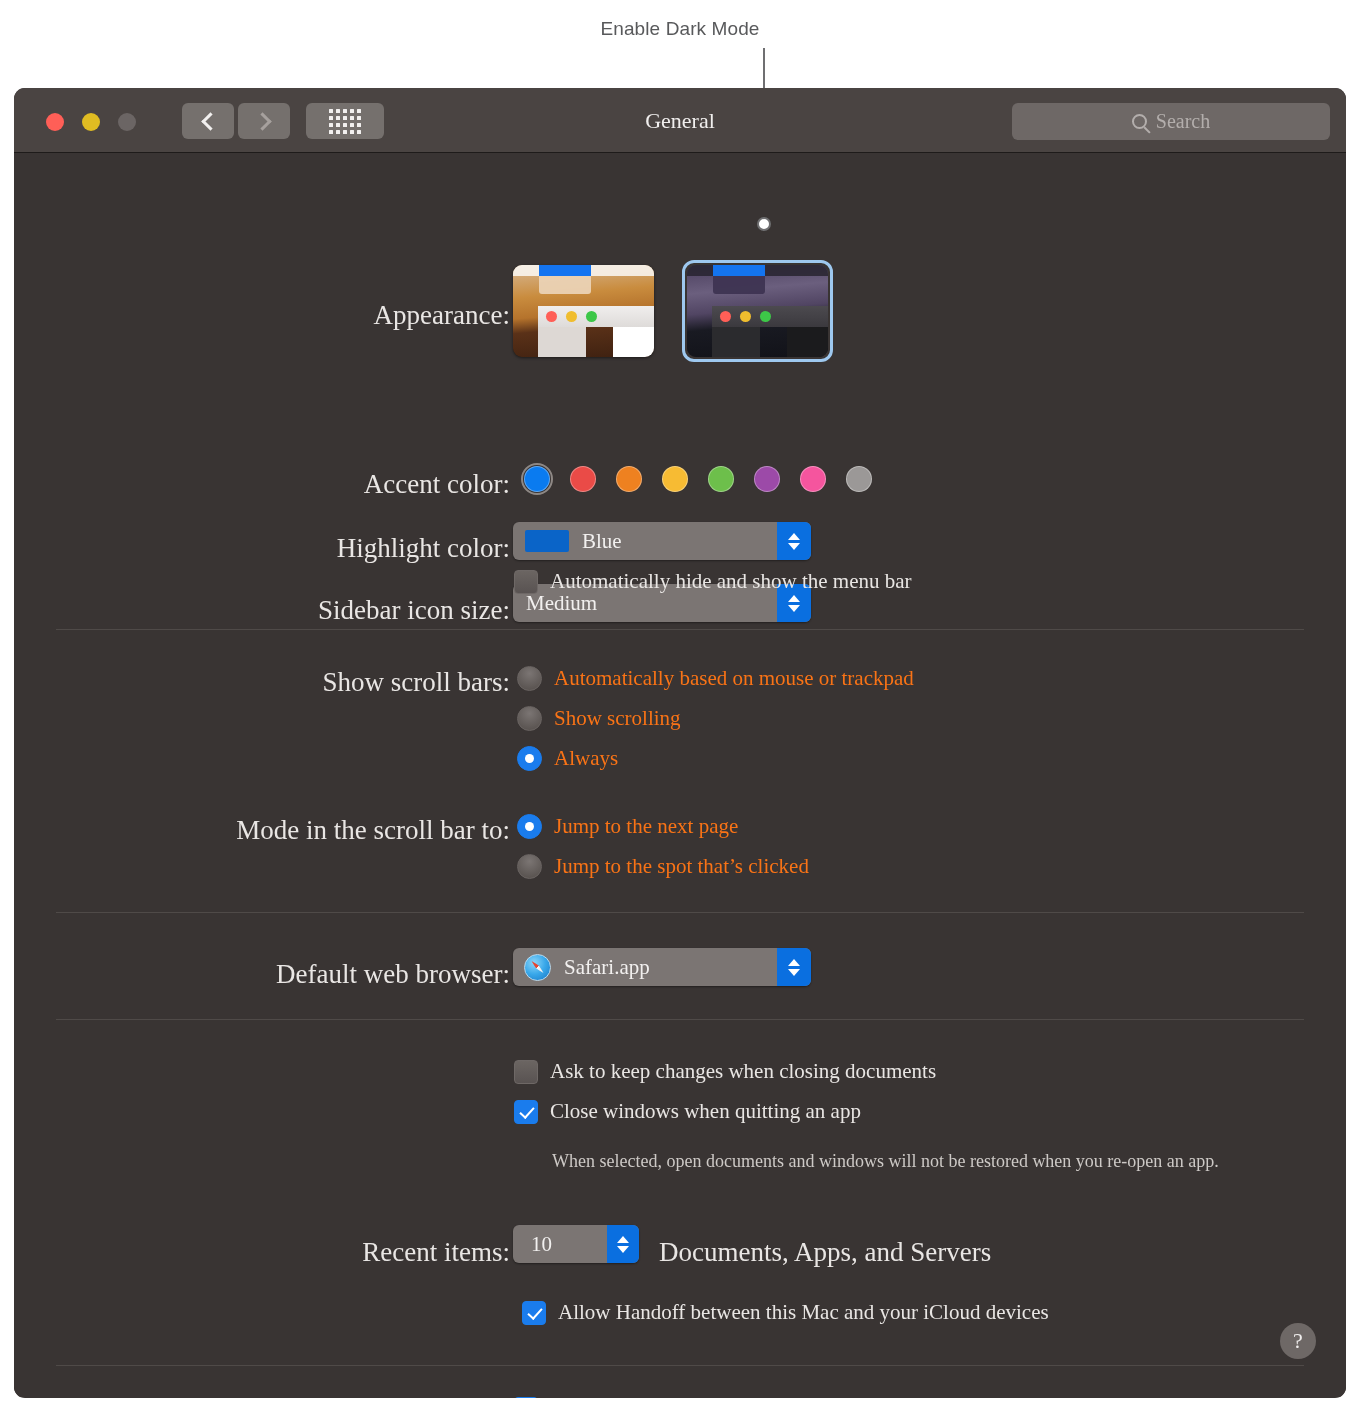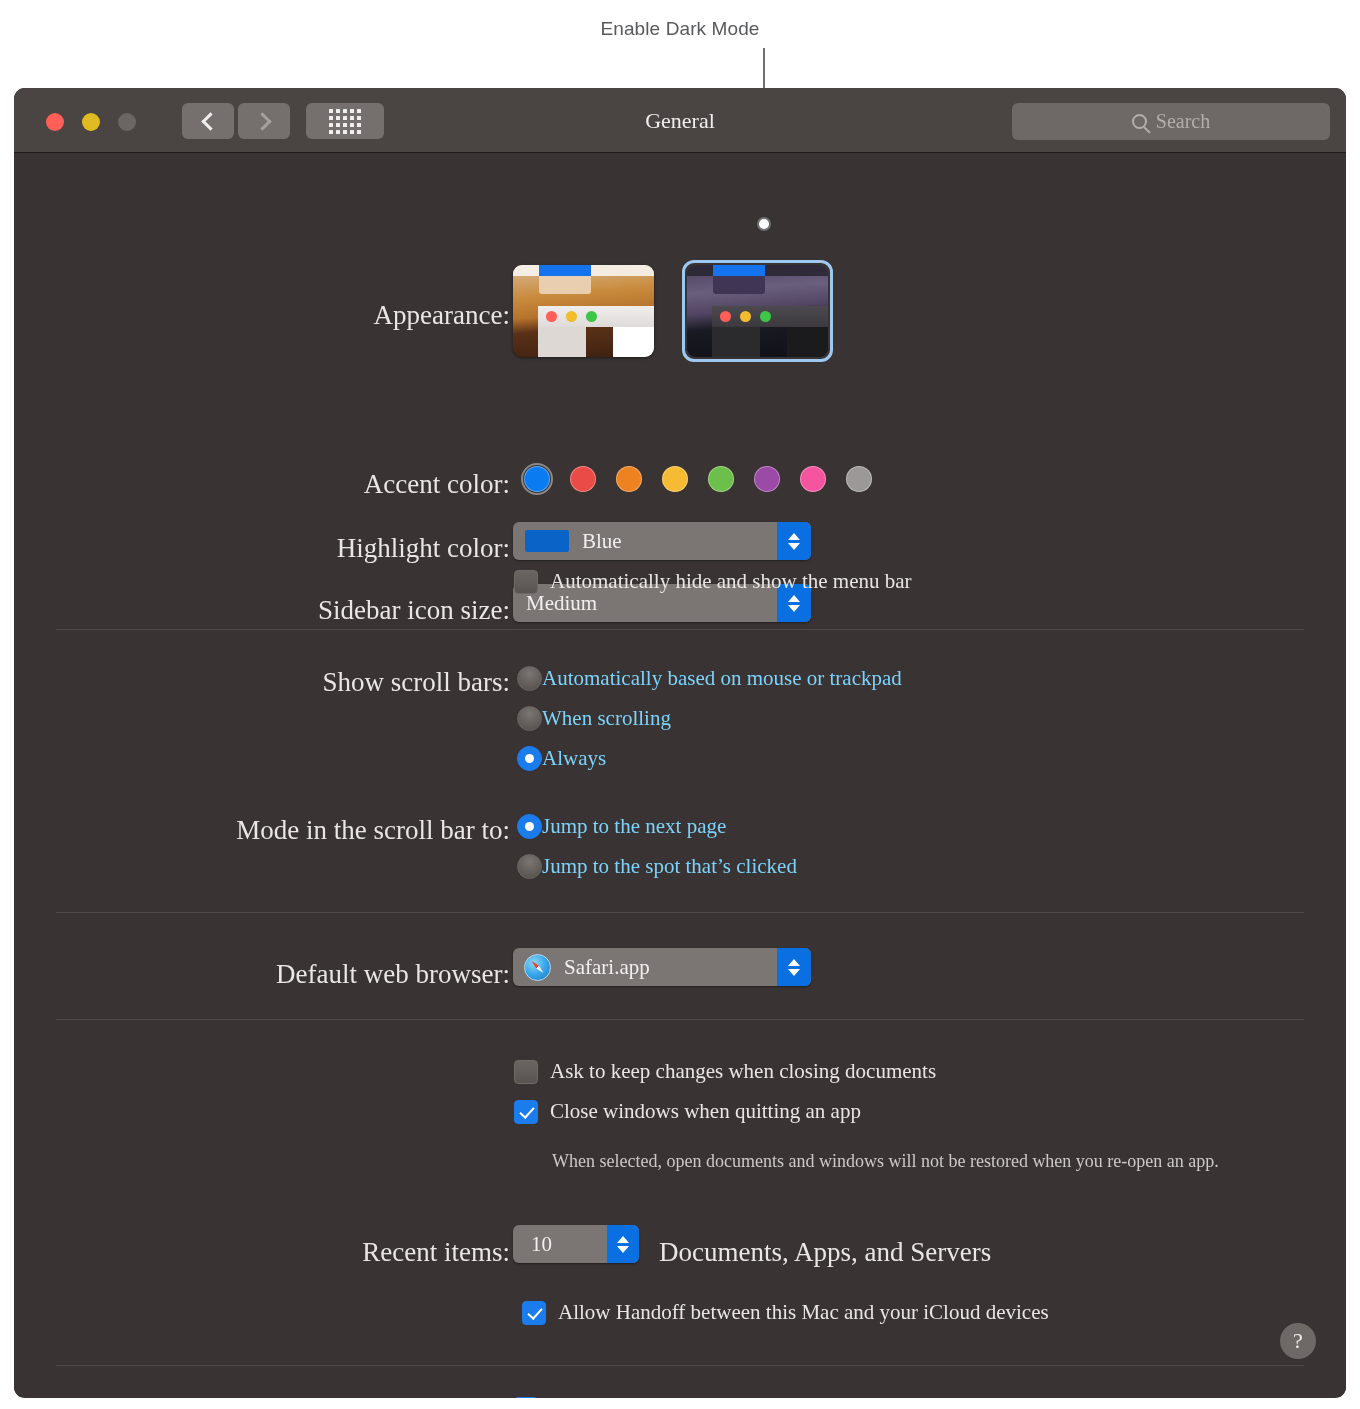--- a/index.html
+++ b/index.html
@@ -181,21 +181,21 @@
 
   
   .rb { width: 25px; height: 25px; border-radius: 50%; flex: none; }
   .rb-off { background: radial-gradient(circle at 50% 28%, #7b7573 0%, #58524f 85%); border: 1px solid #6a6462; }
   .rb-on { background: #1a7ced; border: 1px solid #1a7ced; position: relative; }
   .rb-on::after {
     content:""; position:absolute; left:50%; top:50%;
     width: 9px; height: 9px; margin:-4.5px 0 0 -4.5px;
     border-radius:50%; background:#fff;
   }
-  .rb-text { font-size: 21px; color: #7dd3fc; white-space: nowrap; }
+  .rb-text { font-size: 21px; color: #f97316; margin-left: 12px; white-space: nowrap; }
 
   .help-note {
     position: absolute; font-size: 18px; color: #cdc9c6;
     line-height: 1.42; width: 720px;
   }
 
   
   .stepper {
     position: absolute; width: 126px; height: 38px;
     background: #7b7573; border-radius: 6px; display:flex; align-items:center;
@@ -368,21 +368,21 @@
       <div class="sep" style="top:476px;"></div>
 
       <div class="lbl lbl-col" style="top:514px;">Show scroll bars:</div>
 
       <div class="row" style="left:503px; top:513px;">
         <span class="rb rb-off"></span>
         <span class="rb-text">Automatically based on mouse or trackpad</span>
       </div>
       <div class="row" style="left:503px; top:553px;">
         <span class="rb rb-off"></span>
-        <span class="rb-text">When scrolling</span>
+        <span class="rb-text">Show scrolling</span>
       </div>
       <div class="row" style="left:503px; top:593px;">
         <span class="rb rb-on"></span>
         <span class="rb-text">Always</span>
       </div>
 
       <div class="lbl lbl-col" style="top:662px;">Mode in the scroll bar to:</div>
       <div class="row" style="left:503px; top:661px;">
         <span class="rb rb-on"></span>
         <span class="rb-text">Jump to the next page</span>

